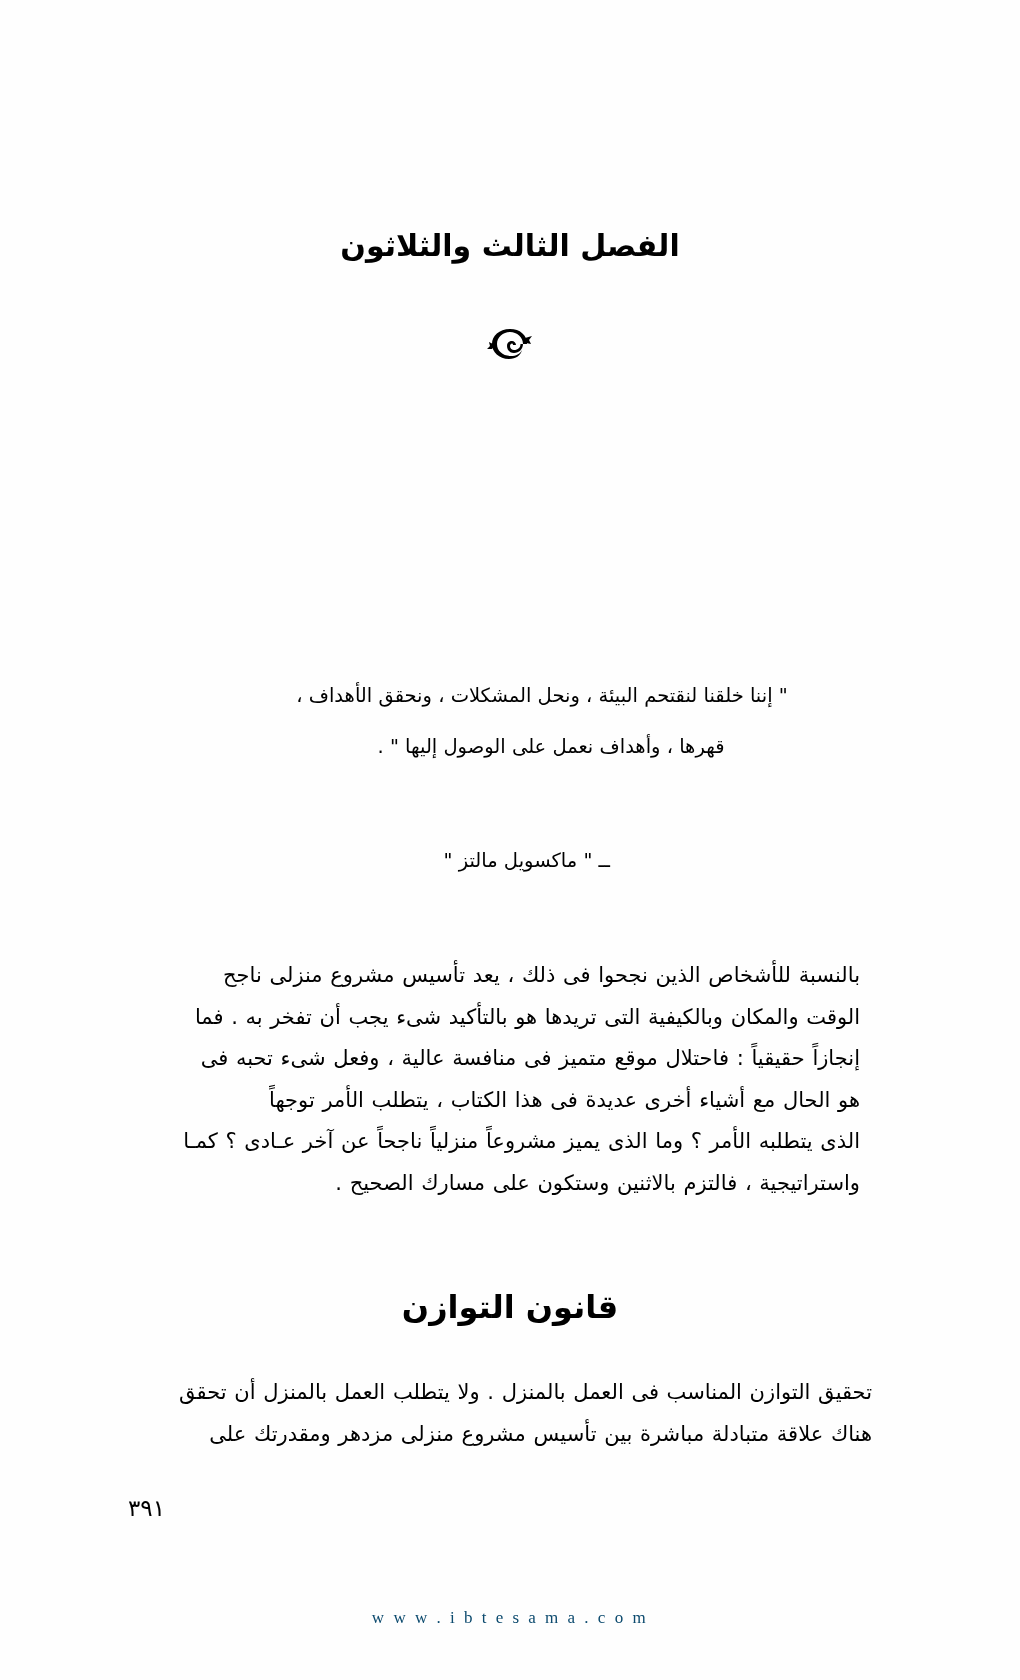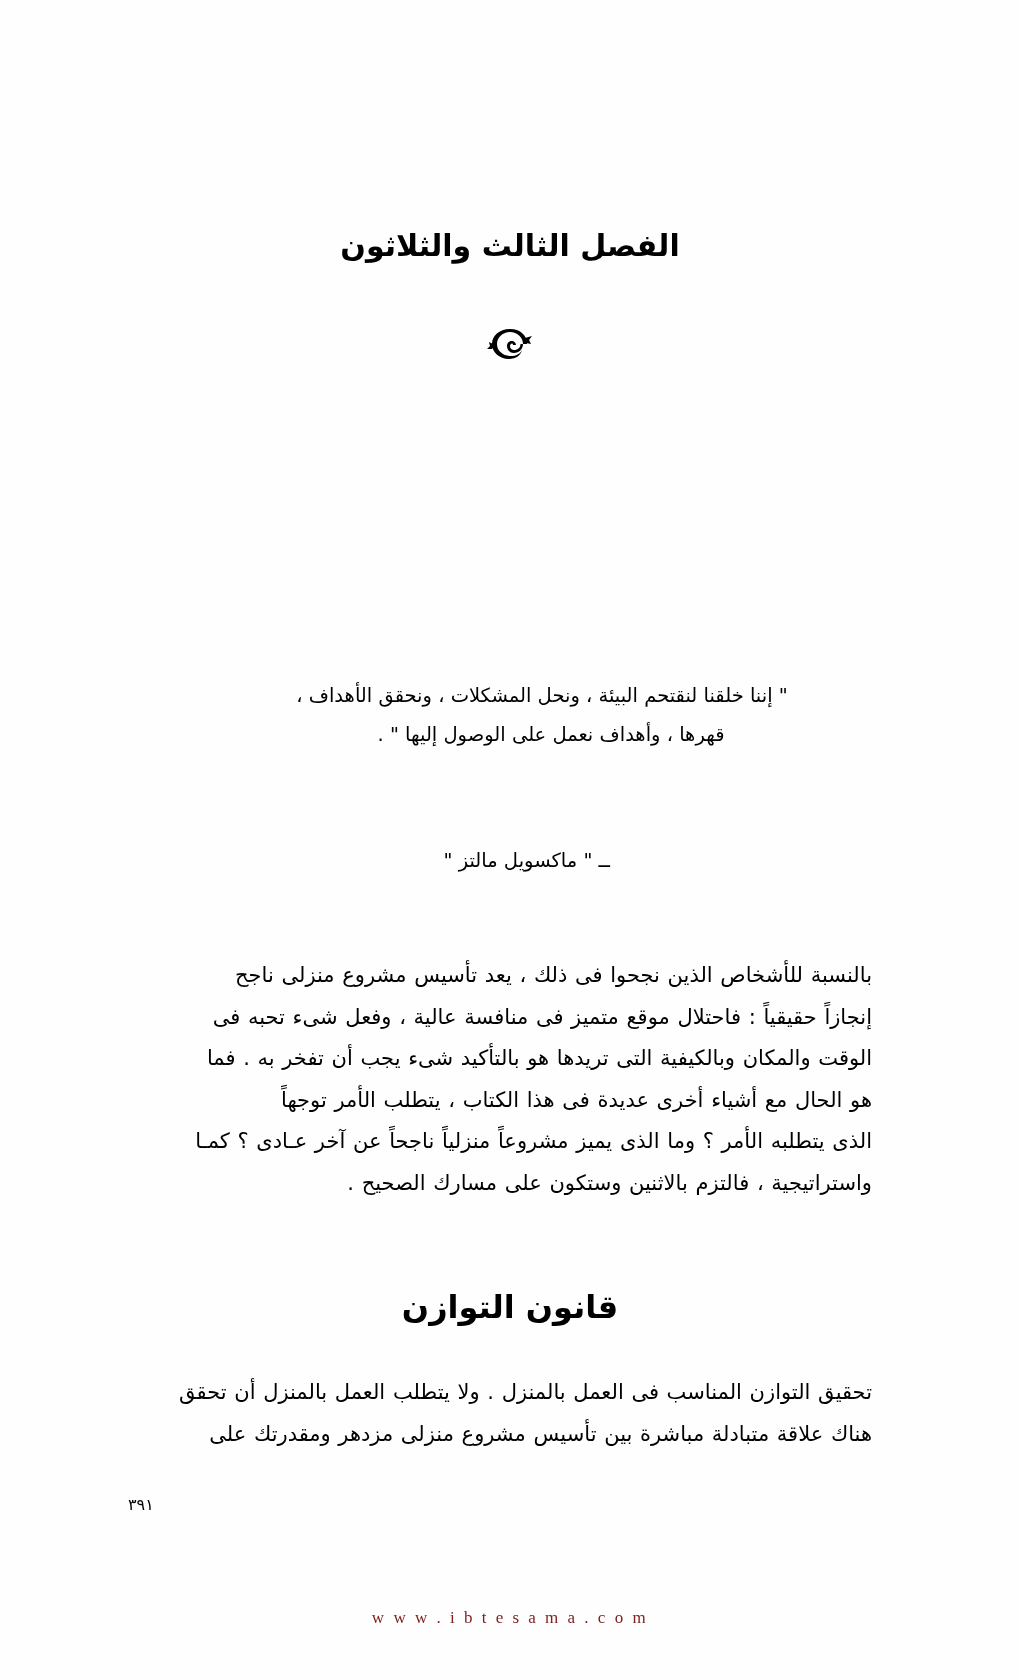--- a/index.html
+++ b/index.html
@@ -77,21 +77,21 @@
     direction: rtl;
     text-align: justify;
     text-align-last: center;
     font-size: 19.5px;
     line-height: 2.02;
     letter-spacing: -0.2px;
   }
   .quote-line { white-space: nowrap; }
   .quote-line.l1 { text-align: right; }
   .quote-line.l2 { text-align: right; }
-  .quote-line.l3 { text-align: left; padding-left: 18px; }
+  .quote-line.l3 { text-align: left; padding-left: 18px; margin-top: 12px; }
 
   .attribution {
     position: absolute;
     top: 845px;
     right: 410px;
     direction: rtl;
     font-size: 19.5px;
     line-height: 1.6;
     white-space: nowrap;
   }
@@ -102,21 +102,21 @@
     direction: rtl;
     text-align: justify;
     text-align-last: right;
     font-size: 21px;
     line-height: 1.98;
     letter-spacing: -0.1px;
     word-spacing: 1px;
   }
   .para-main {
     top: 955px;
-    right: 148px;
+    right: 160px;
     width: 690px;
   }
   .para-main .ln { display: block; white-space: nowrap; }
   .para-main .ln.last { }
 
   
   .sub-heading {
     position: absolute;
     top: 1288px;
     left: 0;
@@ -133,21 +133,21 @@
     right: 148px;
     width: 690px;
   }
   .para-tail .ln { display: block; white-space: nowrap; }
 
   
   .page-number {
     position: absolute;
     top: 1495px;
     left: 128px;
-    font-size: 16px;
+    font-size: 23px;
     direction: rtl;
     letter-spacing: 1px;
   }
 
   
   .watermark {
     position: absolute;
     top: 1608px;
     left: 0;
     right: 0;
@@ -185,31 +185,31 @@
 
   <div class="quote-block">
     <div class="quote-line l1">" إننا خلقنا لنقتحم البيئة ، ونحل المشكلات ، ونحقق الأهداف ،</div>
     <div class="quote-line l3">قهرها ، وأهداف نعمل على الوصول إليها " .</div>
   </div>
 
   <div class="attribution">ــ " ماكسويل مالتز "</div>
 
   <div class="body-para para-main">
     <span class="ln">بالنسبة للأشخاص الذين نجحوا فى ذلك ، يعد تأسيس مشروع منزلى ناجح</span>
+    <span class="ln">الوقت والمكان وبالكيفية التى تريدها هو بالتأكيد شىء يجب أن تفخر به . فما</span>
     <span class="ln">إنجازاً حقيقياً : فاحتلال موقع متميز فى منافسة عالية ، وفعل شىء تحبه فى</span>
-    <span class="ln">الوقت والمكان وبالكيفية التى تريدها هو بالتأكيد شىء يجب أن تفخر به . فما</span>
     <span class="ln">هو الحال مع أشياء أخرى عديدة فى هذا الكتاب ، يتطلب الأمر توجهاً</span>
     <span class="ln">الذى يتطلبه الأمر ؟ وما الذى يميز مشروعاً منزلياً ناجحاً عن آخر عـادى ؟ كمـا</span>
     <span class="ln last">واستراتيجية ، فالتزم بالاثنين وستكون على مسارك الصحيح .</span>
   </div>
 
   <div class="sub-heading">قانون التوازن</div>
 
   <div class="body-para para-tail">
     <span class="ln">تحقيق التوازن المناسب فى العمل بالمنزل . ولا يتطلب العمل بالمنزل أن تحقق</span>
     <span class="ln">هناك علاقة متبادلة مباشرة بين تأسيس مشروع منزلى مزدهر ومقدرتك على</span>
   </div>
 
   <div class="page-number">٣٩١</div>
 
-  <div class="watermark" style="color: #7f1d1d;">w w w . i b t e s a m a . c o m</div>
+  <div class="watermark" style="color: #0c4a6e;">w w w . i b t e s a m a . c o m</div>
 
 </div>
 
 </body></html>

